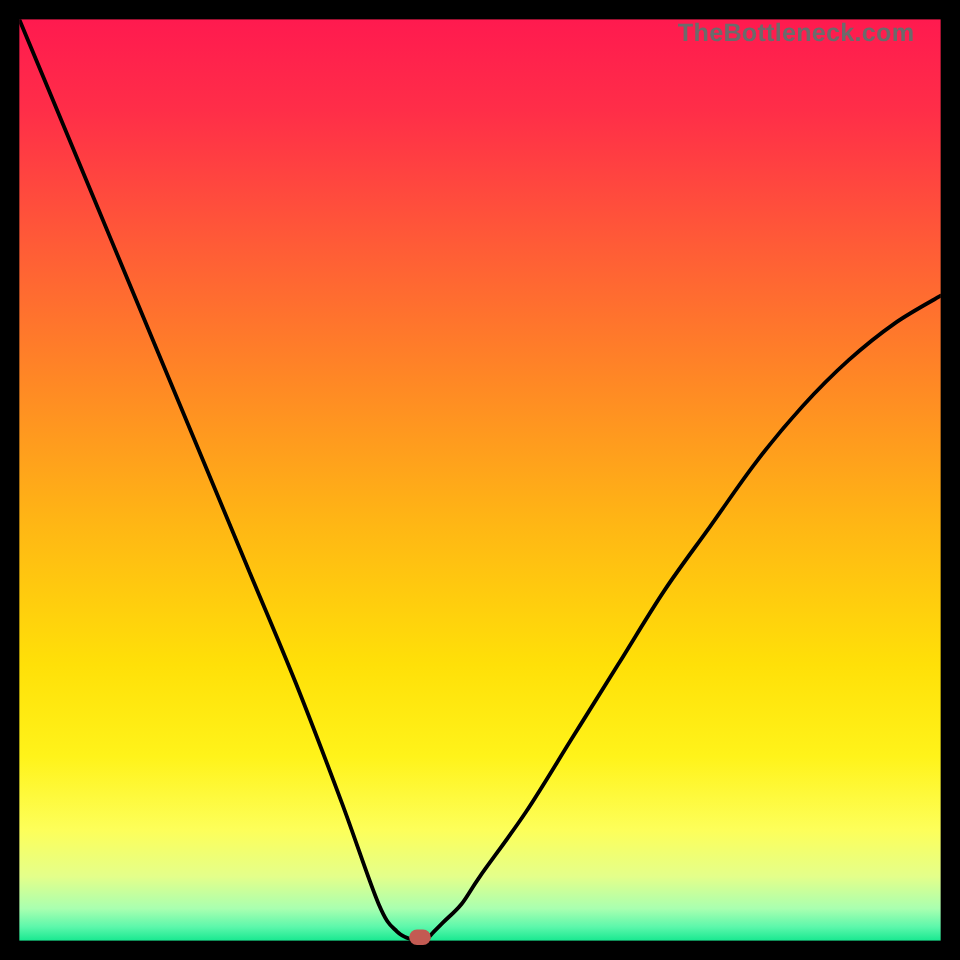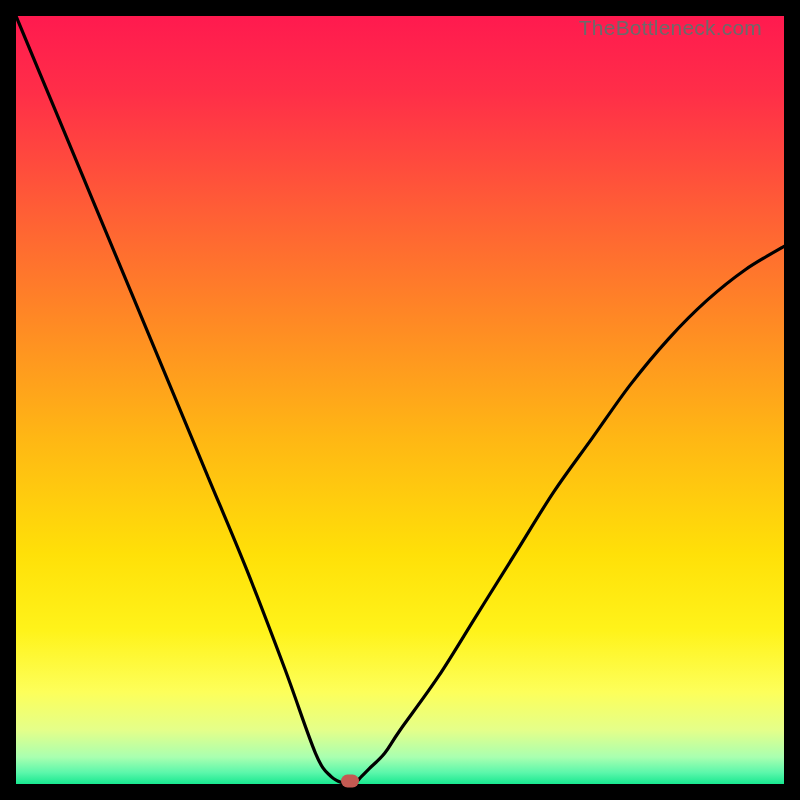--- a/index.html
+++ b/index.html
@@ -25,21 +25,21 @@
     top: 0;
     width: 768px;
     height: 768px;
   }
   .watermark {
     position: absolute;
     top: 0px;
     right: 22px;
     color: #6b6b6b;
     font-size: 21px;
-    font-weight: 400;
+    font-weight: 700;
     letter-spacing: 0.2px;
   }
   svg {
     position: absolute;
     left: 0;
     top: 0;
   }
   .marker {
     position: absolute;
     width: 18px;

